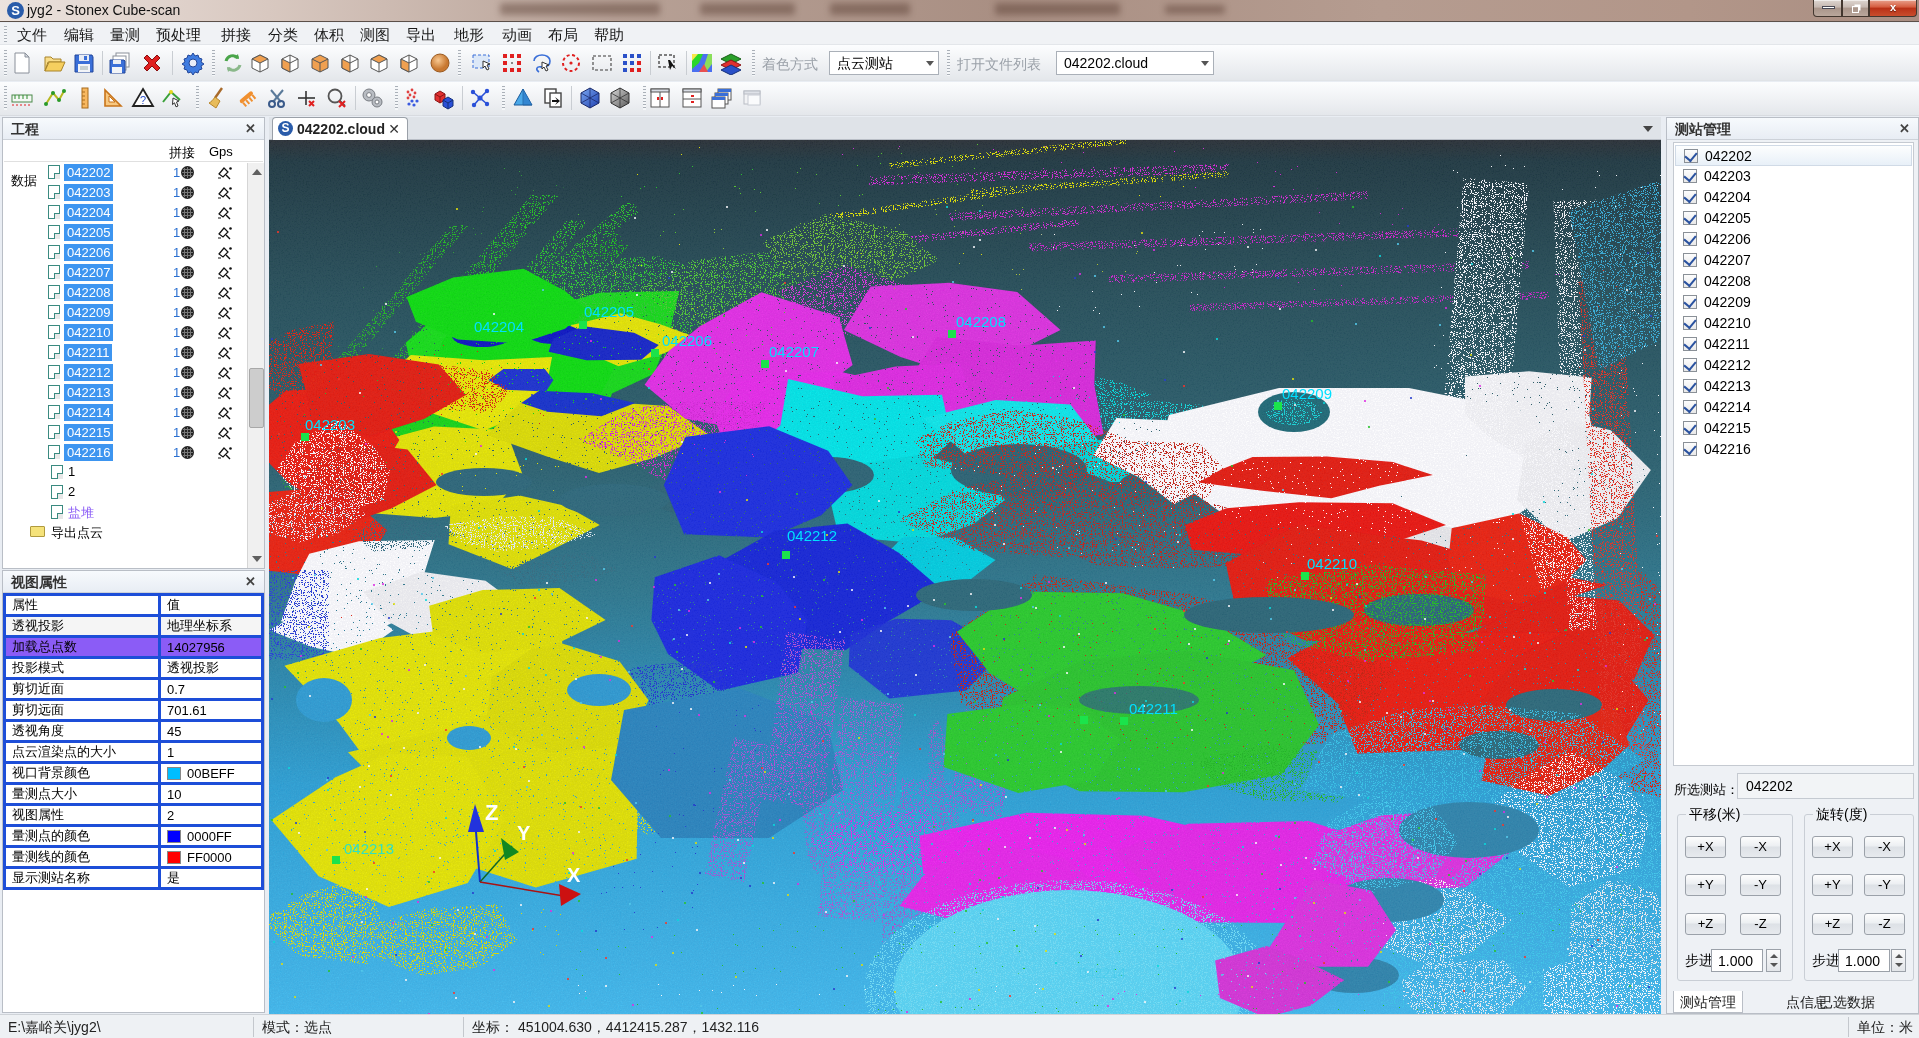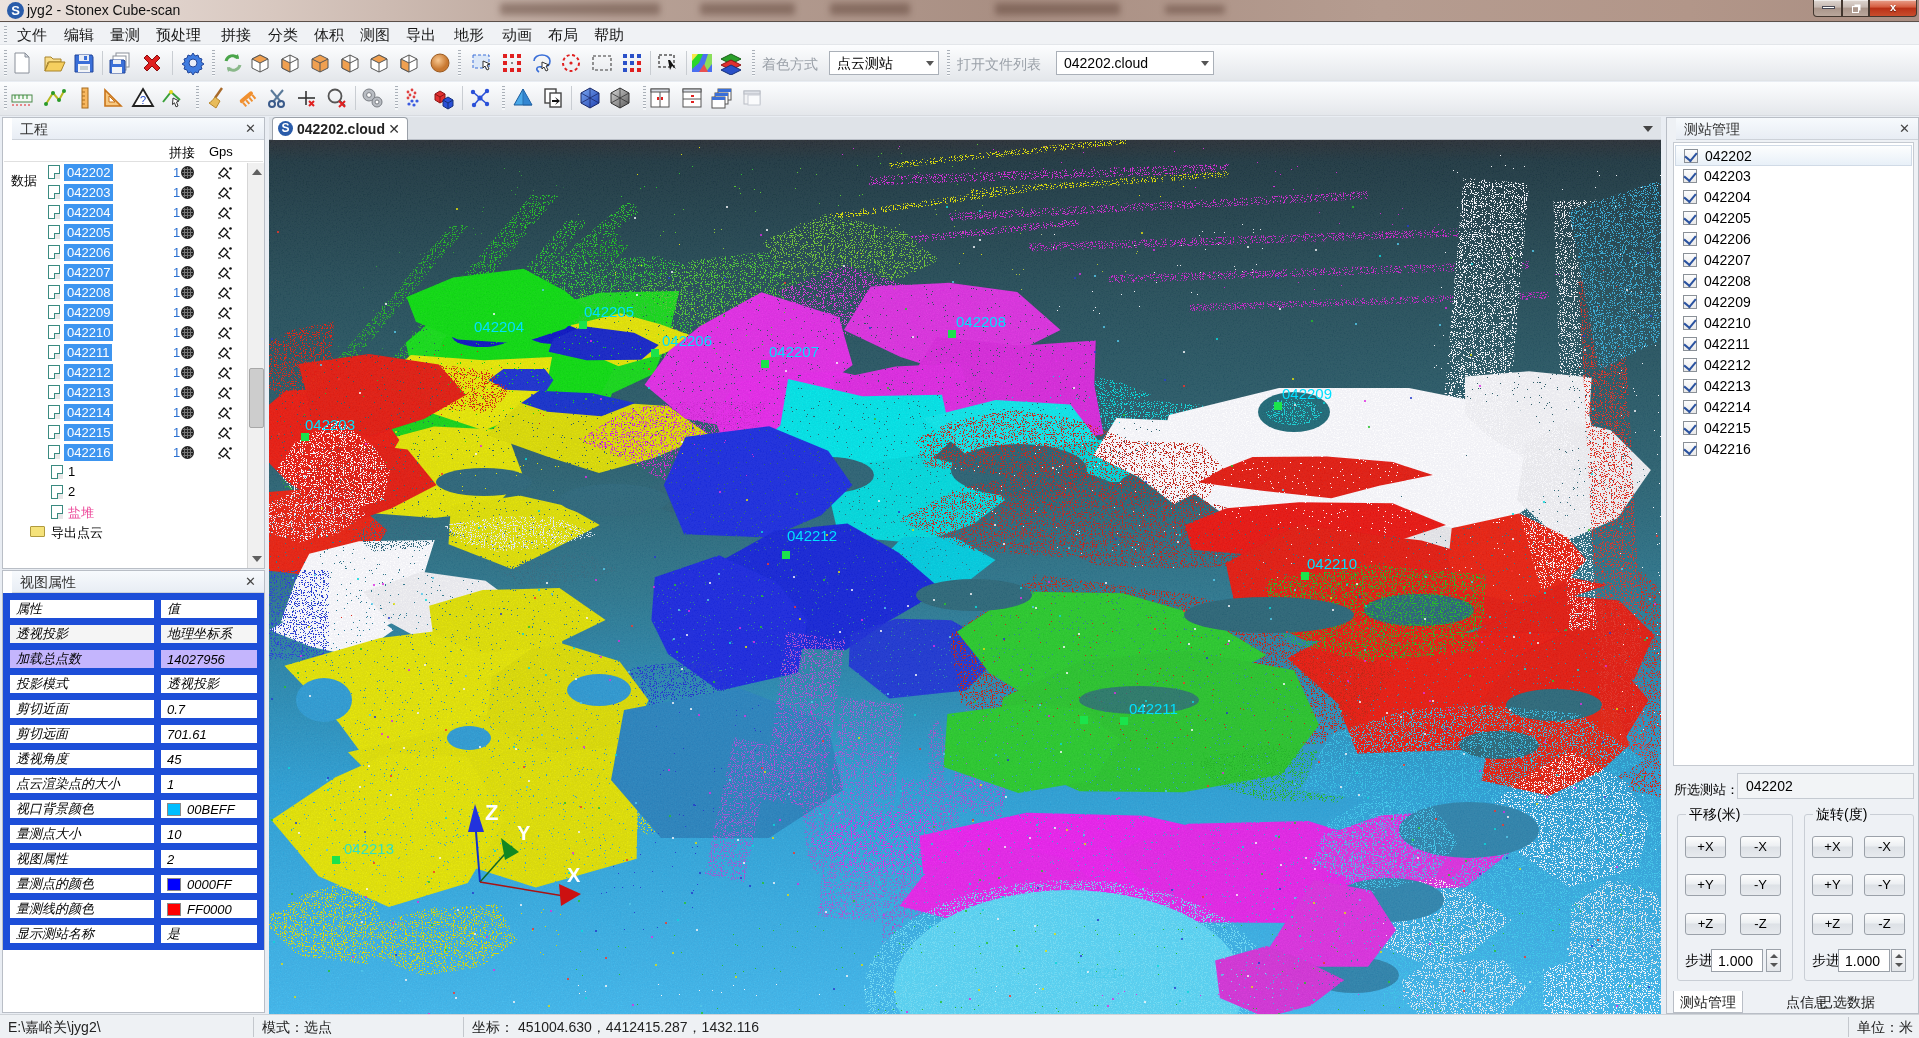--- a/index.html
+++ b/index.html
@@ -35,42 +35,42 @@
 #icons-tb2 .tbsep{top:86px;height:24px;}
 .grip{position:absolute;width:3px;background:repeating-linear-gradient(#aab0b8 0 1px,#f5f7f9 1px 3px);}
 #icons-tb1 .grip{top:50px;height:26px;}
 #icons-tb2 .grip{top:86px;height:24px;}
 .tblabel{position:absolute;font-size:14px;color:#9aa0a8;}
 .dropdown{position:absolute;height:24px;background:#fff;border:1px solid #aab0b8;font-size:14px;color:#000;}
 .dropdown .tx{position:absolute;left:7px;top:3px;}
 .dropdown .arr{position:absolute;right:4px;top:9px;width:0;height:0;border-left:4px solid transparent;border-right:4px solid transparent;border-top:5px solid #555;}
 
 .panel{position:absolute;background:#fff;border:1px solid #b9bec6;}
-.phead{position:absolute;left:9px;top:0;right:0;height:22px;background:linear-gradient(#f7fafd,#e8edf4);border-bottom:1px solid #cdd2d9;font-size:14px;color:#333;padding:3px 0 0 8px;}
+.phead{position:absolute;left:0;top:0;right:0;height:22px;background:linear-gradient(#f7fafd,#e8edf4);border-bottom:1px solid #cdd2d9;font-size:14px;color:#333;padding:3px 0 0 8px;font-weight:bold;}
 .phead .x{position:absolute;right:8px;top:3px;font-size:13px;color:#444;}
 
 #proj{left:2px;top:117px;width:263px;height:452px;}
 #proj .cols{position:absolute;left:1px;top:23px;right:1px;height:21px;background:#fff;border-bottom:1px solid #e0e0e0;font-size:13px;color:#000;}
 .treerow{position:absolute;height:20px;font-size:13px;}
 .docic{position:absolute;width:12px;height:14px;background:#fff;border:1px solid #3a8a80;}
 .docic:after{content:"";position:absolute;right:-1px;bottom:-1px;width:5px;height:5px;background:#e8e8e8;border-left:1px solid #3a8a80;border-top:1px solid #3a8a80;}
 .sel{position:absolute;background:#3d95f0;color:#fff;padding:1px 3px;font-size:13px;}
 .one{position:absolute;color:#2a6fd0;font-size:13px;}
 .globe{position:absolute;width:13px;height:13px;border-radius:50%;background:
  radial-gradient(circle at 50% 50%, #222 0 100%);}
 .globe:after{content:"";position:absolute;left:1px;top:1px;right:1px;bottom:1px;border-radius:50%;
  background:repeating-linear-gradient(0deg,transparent 0 2px,#777 2px 3px),repeating-linear-gradient(90deg,transparent 0 2px,#777 2px 3px);border-radius:50%;}
 .sat{position:absolute;font-size:13px;color:#111;}
 .vscroll{position:absolute;width:17px;background:#f0f0f0;border-left:1px solid #d5d5d5;}
 .vthumb{position:absolute;left:1px;width:15px;background:#cdcdcd;border:1px solid #a8a8a8;border-radius:2px;}
 .varr{position:absolute;left:4px;width:0;height:0;border-left:5px solid transparent;border-right:5px solid transparent;}
 
 #props{left:2px;top:570px;width:263px;height:443px;}
 #props table{border-collapse:collapse;width:261px;font-size:13px;margin-top:22px;}
-#props td{border:7px solid #1d4ed8;height:18px;padding:0 0 0 6px;color:#000;font-style:italic;}
+#props td{border:3px solid #1d4ed8;height:18px;padding:0 0 0 6px;color:#000;}
 #props tr.hd td{color:#000;background:#fff;}
 #props td.v{width:103px;}
 .swatch{display:inline-block;width:14px;height:13px;margin:0 6px -2px 0;border:1px solid #888;}
 
 #viewport{position:absolute;left:269px;top:117px;width:1392px;height:897px;background:#dfe3e8;}
 #tabbar{position:absolute;left:0;top:0;width:1392px;height:23px;background:#dfe3e8;border-bottom:1px solid #b9bec6;}
 #tab1{position:absolute;left:3px;top:0;width:136px;height:23px;background:#fff;border:1px solid #9aa0a8;border-bottom:none;border-radius:4px 4px 0 0;font-size:14px;font-weight:bold;color:#222;}
 #tab1 .s{position:absolute;left:5px;top:3px;width:15px;height:15px;border-radius:50%;background:#2a5caa;color:#fff;font-size:12px;font-weight:bold;text-align:center;line-height:15px;}
 #tab1 .t{position:absolute;left:24px;top:3px;}
 #tab1 .x{position:absolute;right:7px;top:3px;font-weight:normal;color:#333;}
@@ -803,21 +803,21 @@
       <div class="treerow" style="left:0;top:345px;width:240px;">
         <div class="docic" style="left:48px;top:2px;"></div>
         <span style="position:absolute;left:65px;top:1px;color:#000;">1</span>
       </div>
       <div class="treerow" style="left:0;top:365px;width:240px;">
         <div class="docic" style="left:48px;top:2px;"></div>
         <span style="position:absolute;left:65px;top:1px;color:#000;">2</span>
       </div>
       <div class="treerow" style="left:0;top:385px;width:240px;">
         <div class="docic" style="left:48px;top:2px;"></div>
-        <span style="position:absolute;left:65px;top:1px;color:#ec4899;">盐堆</span>
+        <span style="position:absolute;left:65px;top:1px;color:#8b5cf6;">盐堆</span>
       </div>
       <div class="treerow" style="left:0;top:405px;width:240px;">
         <div style="position:absolute;left:27px;top:3px;width:15px;height:11px;background:#f5e27a;border:1px solid #b09a3e;border-radius:1px;"></div>
         <span style="position:absolute;left:48px;top:1px;color:#000;">导出点云</span>
       </div>
     </div>
  <div class="vscroll" style="left:244px;top:45px;height:405px;">
    <div class="varr" style="top:6px;border-bottom:6px solid #606060;"></div>
    <div class="varr" style="bottom:6px;border-top:6px solid #606060;"></div>
    <div class="vthumb" style="top:205px;height:60px;"></div>
@@ -829,21 +829,21 @@
  <table>
   <tbody>
         <tr class="hd">
           <td>属性</td>
           <td class="v">值</td>
         </tr>
   <tr style="background:#f5f5f5">
           <td>透视投影</td>
           <td class="v">地理坐标系</td>
         </tr>
-  <tr style="background:#c4b5fd">
+  <tr style="background:#8b5cf6">
           <td>加载总点数</td>
           <td class="v">14027956</td>
         </tr>
   <tr>
           <td>投影模式</td>
           <td class="v">透视投影</td>
         </tr>
   <tr>
           <td>剪切近面</td>
           <td class="v">0.7</td>

